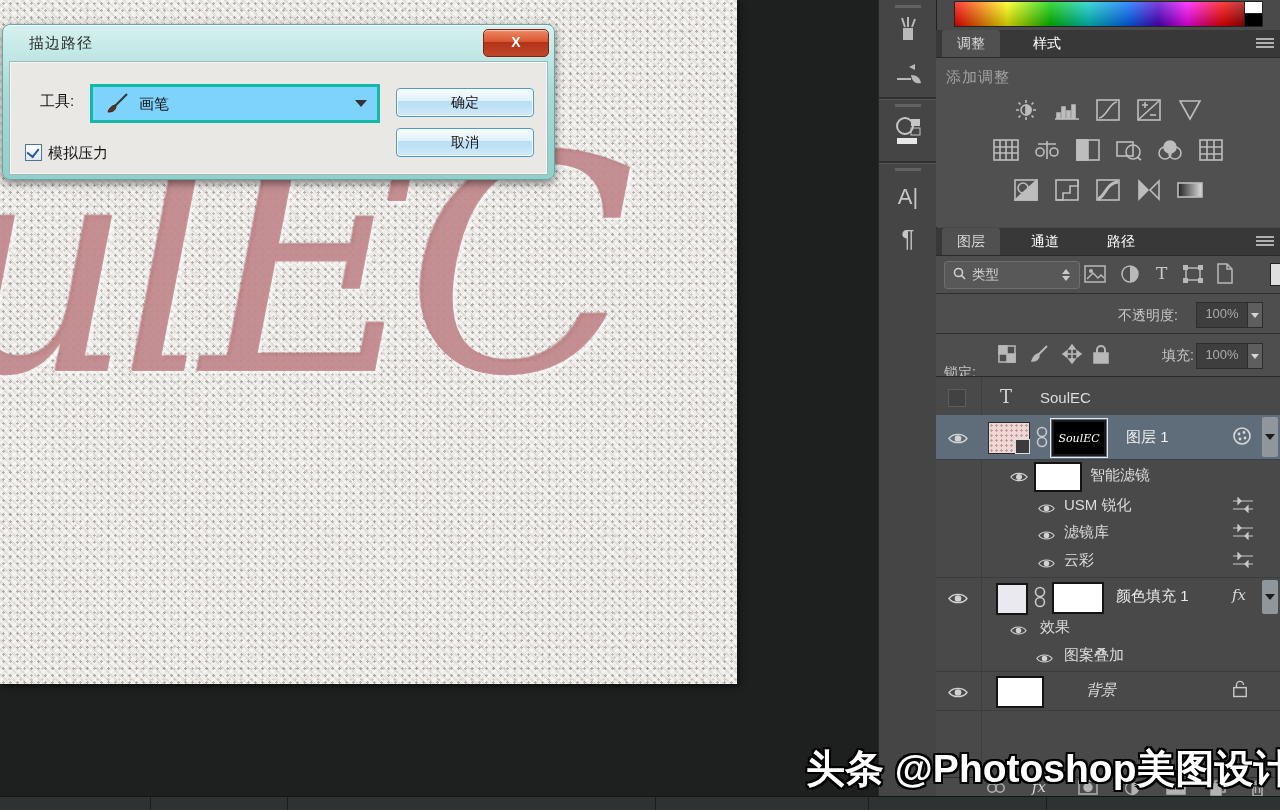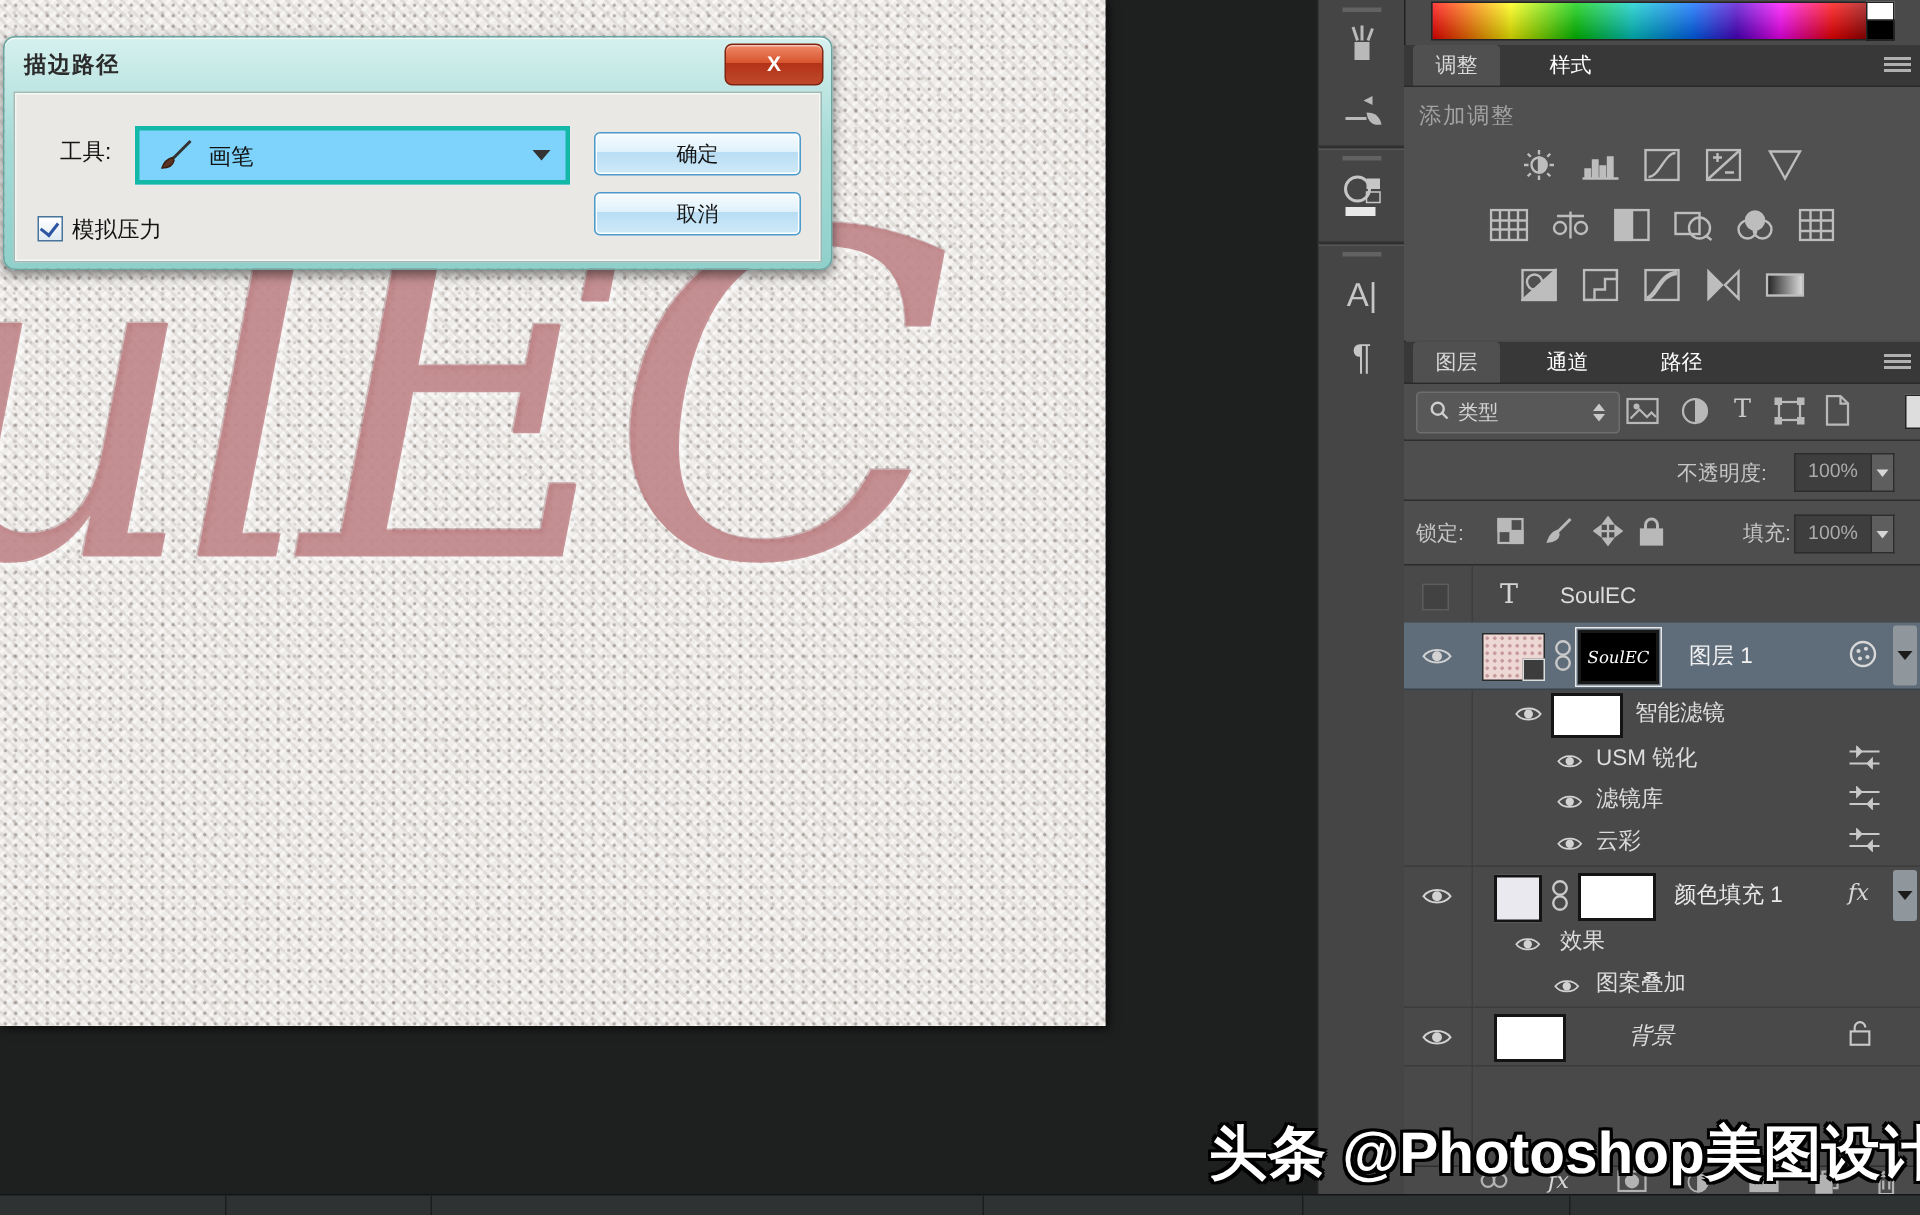--- a/index.html
+++ b/index.html
@@ -17,21 +17,21 @@
     background-size:7px 7px,11px 11px,auto,auto;
     background-position:0 0,4px 3px,0 0,0 0;
     box-shadow:2px 2px 6px rgba(0,0,0,.6);}
   .script-text{left:-60px;top:118px;font-family:"DejaVu Serif",serif;font-style:italic;
     font-size:300px;line-height:1;color:rgba(187,124,128,.8);letter-spacing:-14px;
     text-shadow:3px 3px 2px rgba(255,255,255,.5), -1px -1px 0 rgba(150,90,95,.35);}
   
   .dialog{left:2px;top:24px;width:551px;height:154px;border-radius:8px;
     background:linear-gradient(180deg,#d6f1ef,#a6dbd6 45%,#8fd0cb);
     border:1px solid #69a5a1;box-shadow:0 3px 8px rgba(0,0,0,.5), inset 0 1px 0 rgba(255,255,255,.75);}
-  .dlg-title{left:13px;top:9px;font-size:15px;color:#2b2b2b;letter-spacing:1px;font-weight:bold;}
+  .dlg-title{left:26px;top:9px;font-size:15px;color:#2b2b2b;letter-spacing:1px;}
   .dlg-close{right:5px;top:4px;width:64px;height:26px;border-radius:5px;text-align:center;
     background:linear-gradient(180deg,#ef8a69,#d8552f 45%,#b23218 46%,#c0492b);
     border:1px solid #7e2412;color:#fff;font-weight:bold;font-size:14px;line-height:25px;
     box-shadow:inset 0 1px 0 rgba(255,255,255,.5);cursor:default;}
   .dlg-body{left:6px;top:36px;width:537px;height:112px;background:#e9e8e5;
     border:1px solid #9fb9b7;box-shadow:inset 0 0 0 1px #f6f6f3;}
   .dlg-label{font-size:15px;color:#141414;}
   .dlg-drop{left:80px;top:22px;width:284px;height:33px;background:#7dd3fc;border:3px solid #14b8a6;}
   .dlg-drop .txt{position:absolute;left:46px;top:8px;font-size:15px;color:#111;}
   .caret-dn{position:absolute;width:0;height:0;border-left:6px solid transparent;
@@ -343,21 +343,21 @@
 <div class="abs hline" style="top:293px;"></div>
 
 <div class="abs" style="left:936px;top:294px;width:344px;height:39px;background:#4e4e4e;">
   <span class="ctl-label abs" style="left:182px;top:13px;">不透明度:</span>
   <div class="well abs" style="left:260px;top:8px;width:50px;height:24px;">100%</div>
   <div class="scaret abs" style="left:312px;top:8px;"></div>
 </div>
 <div class="abs hline" style="top:333px;"></div>
 
 <div class="abs" style="left:936px;top:334px;width:344px;height:42px;background:#4e4e4e;">
-  <span class="ctl-label abs" style="left:8px;top:13px;">锁定:</span>
+  <span class="ctl-label abs" style="left:8px;top:30px;">锁定:</span>
   <span class="abs lockicons" style="left:62px;top:11px;"><svg width="18" height="18" viewBox="0 0 18 18">
         <rect x="1" y="1" width="16" height="16"></rect>
         <rect x="1" y="1" width="8" height="8" fill="#b9b9b9"></rect>
         <rect x="9" y="9" width="8" height="8" fill="#b9b9b9"></rect>
       </svg></span>
   <span class="abs lockicons" style="left:94px;top:10px;"><svg width="20" height="20" viewBox="0 0 20 20">
         <path d="M17 2 L8 11" stroke-width="2"></path>
         <path d="M8 10 C5 11 3 14 2 17 C6 17 9 15 9 12 Z" fill="#b9b9b9"></path>
       </svg></span>
   <span class="abs lockicons" style="left:126px;top:10px;"><svg width="20" height="20" viewBox="0 0 20 20">

